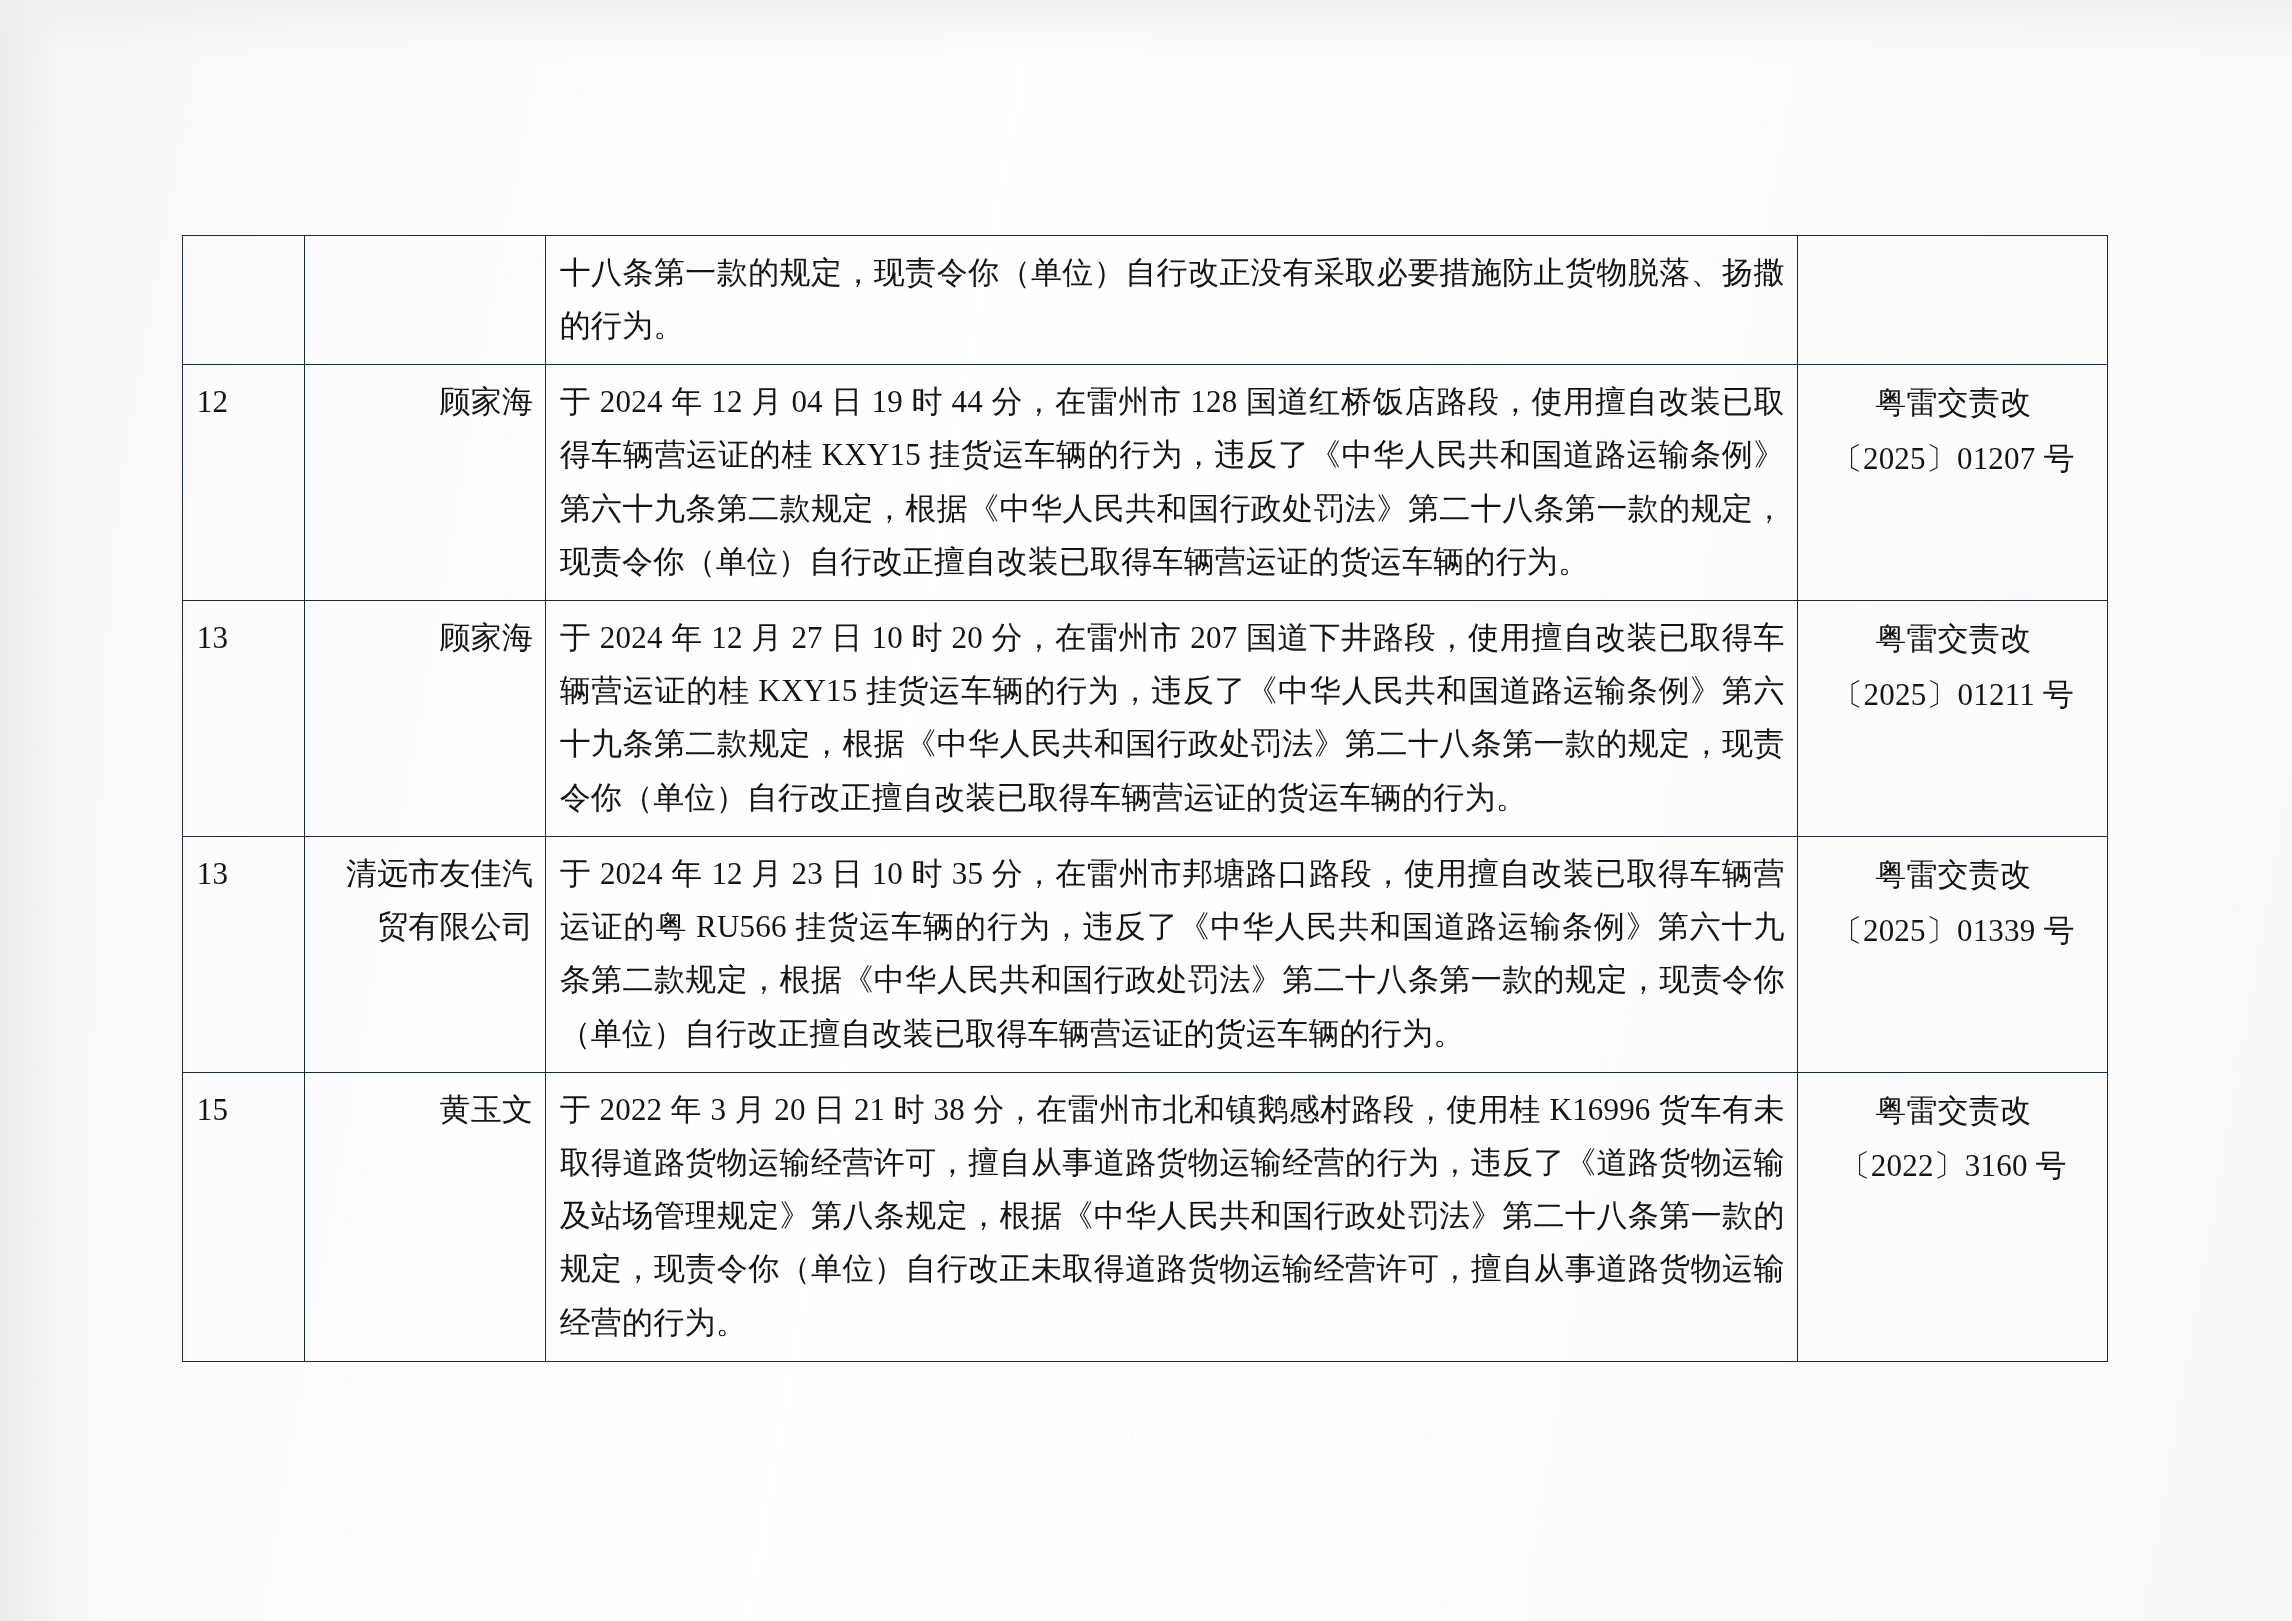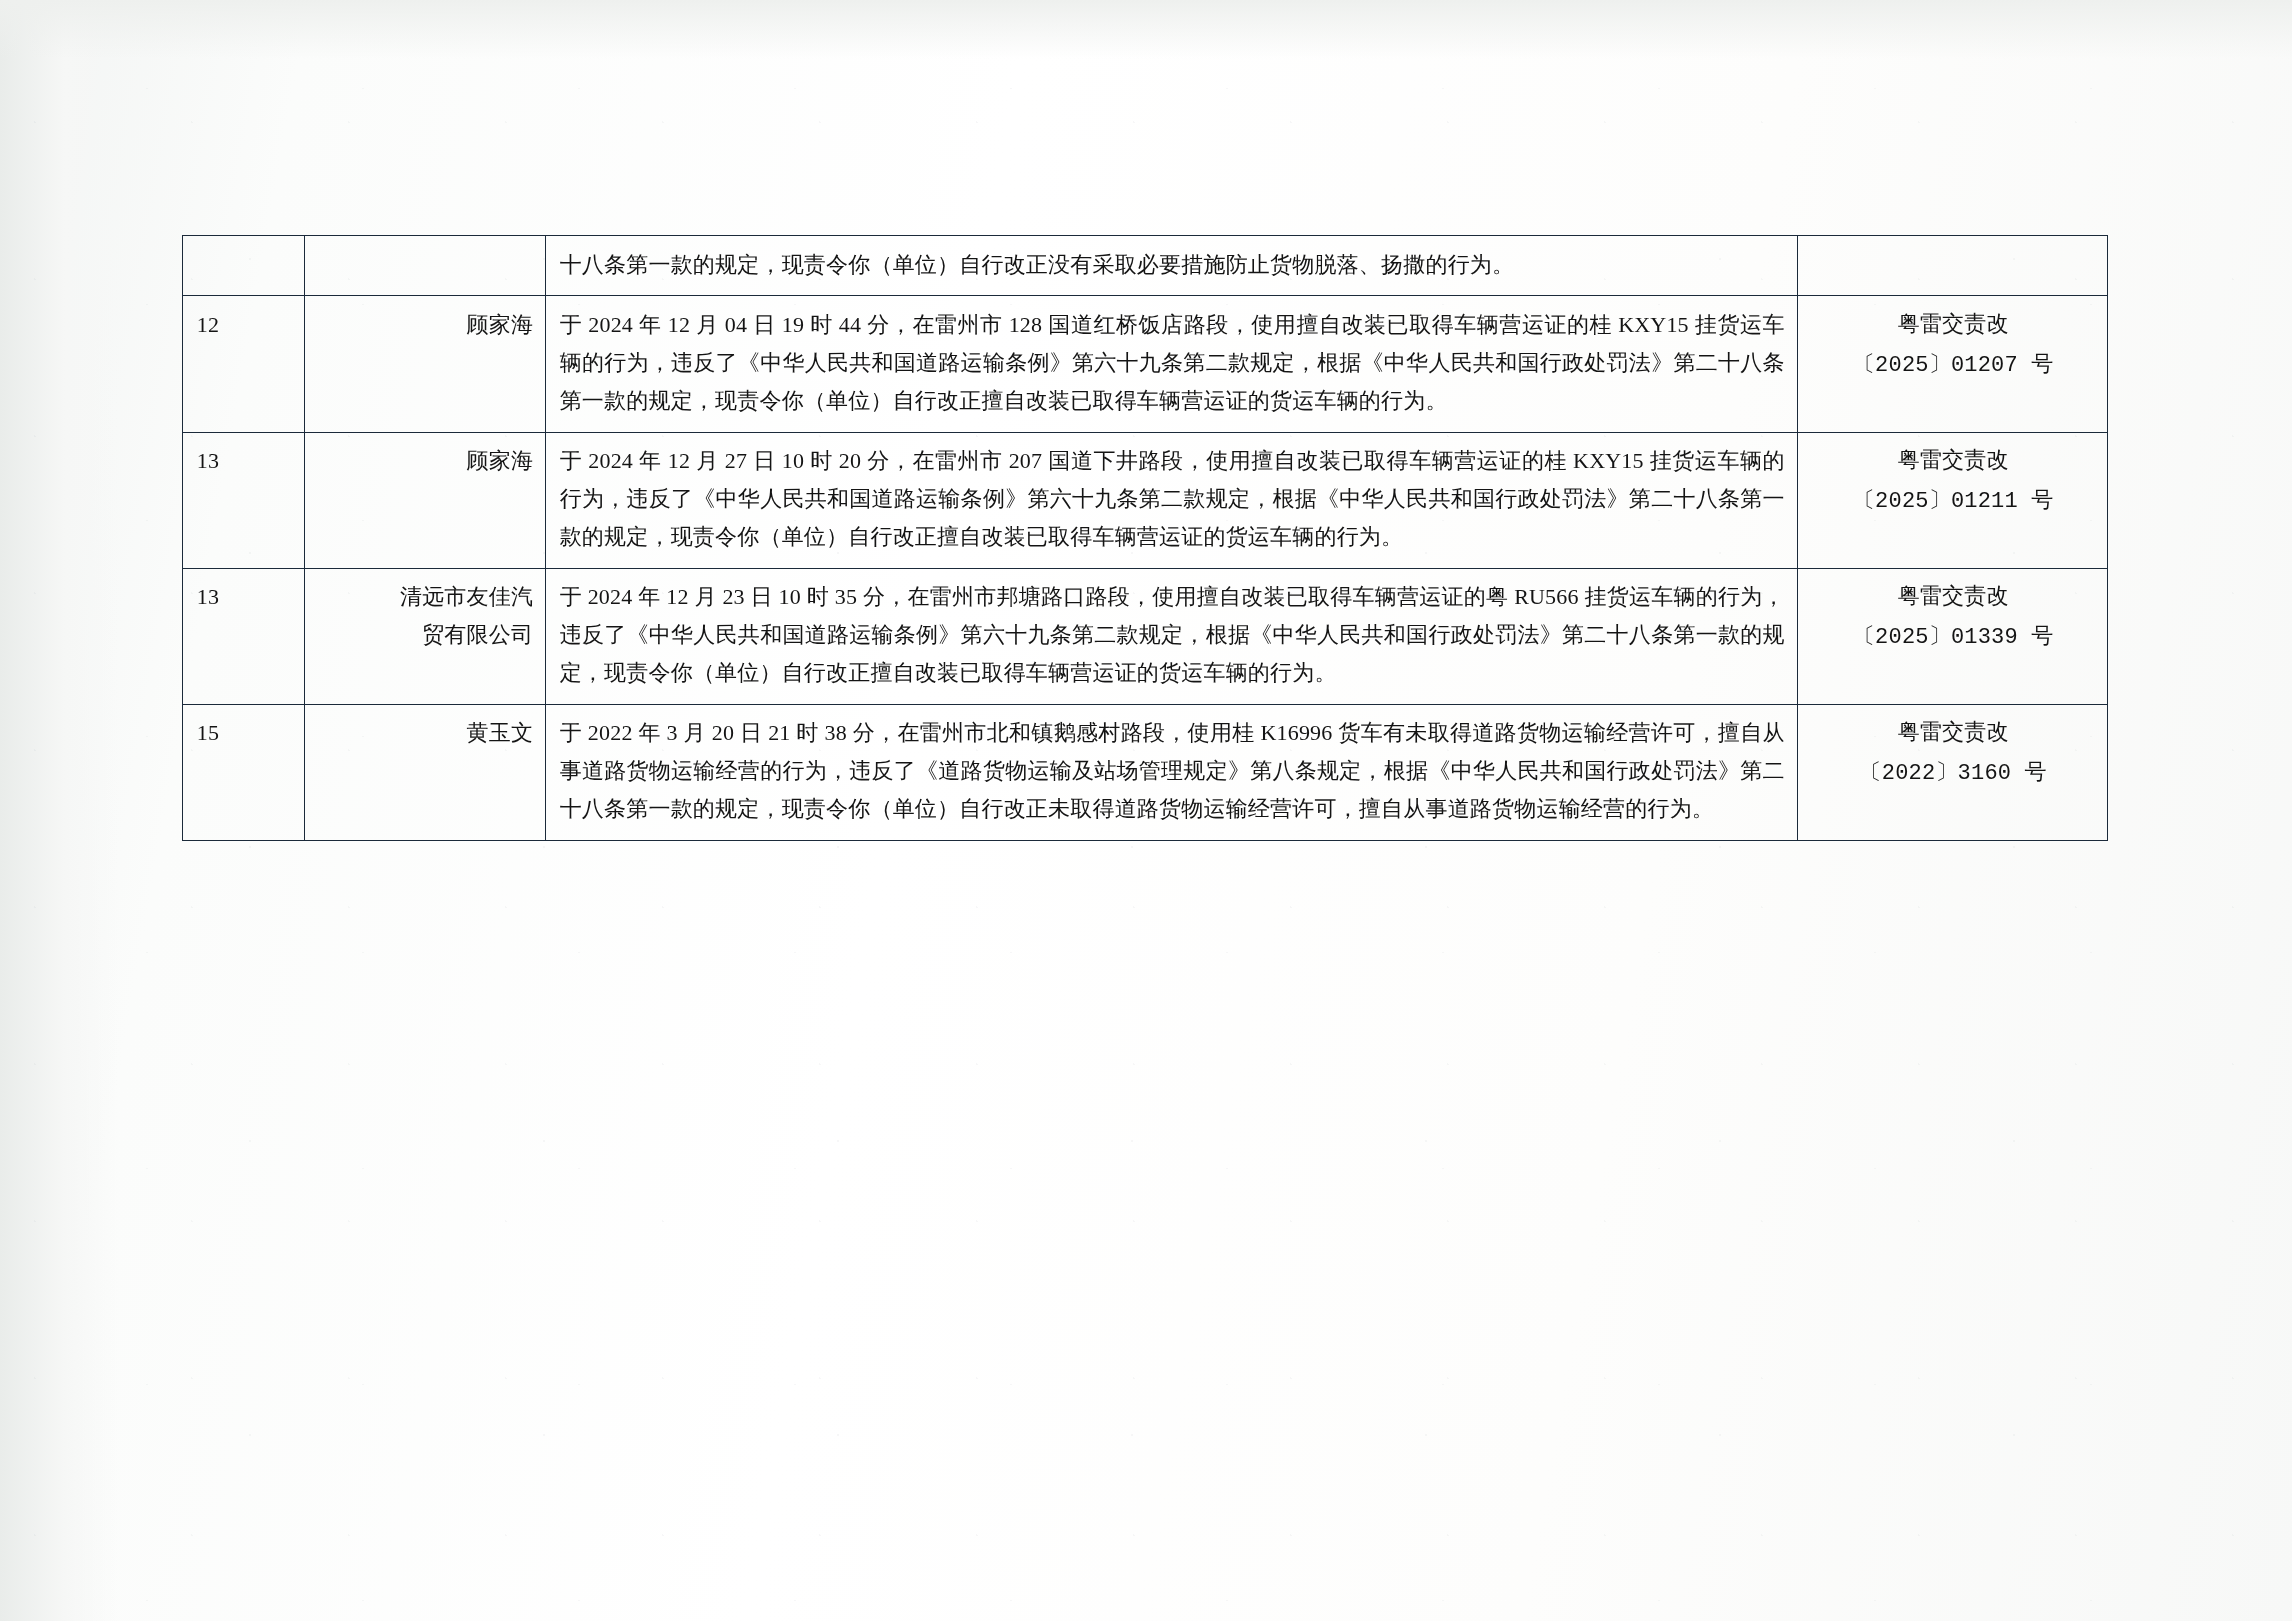--- a/index.html
+++ b/index.html
@@ -37,21 +37,21 @@
   .doc-wrap {
     position: absolute;
     left: 182px;
     top: 235px;
     width: 1926px;
   }
   table.punish-table {
     border-collapse: collapse;
     width: 100%;
     table-layout: fixed;
-    font-size: 22px;
+    font-size: 31px;
     line-height: 1.72;
   }
   table.punish-table td {
     border: 1.6px solid #1b2a3a;
     padding: 9.8px 11.8px 11.8px 13.7px;
     vertical-align: top;
     letter-spacing: 0.2px;
   }
   td.col-no {
     width: 96px;
@@ -76,21 +76,20 @@
     text-align: center;
     vertical-align: middle;
     line-height: 1.8;
   }
   .name-line {
     display: block;
   }
   .doc-line {
     display: block;
     white-space: nowrap;
-    font-family: Liberation Mono, monospace;
   }
   .desc-text {
     display: block;
   }
   
   tr.continuation td.col-no,
   tr.continuation td.col-name,
   tr.continuation td.col-doc {
     border-top: 1.6px solid #1b2a3a;
   }

